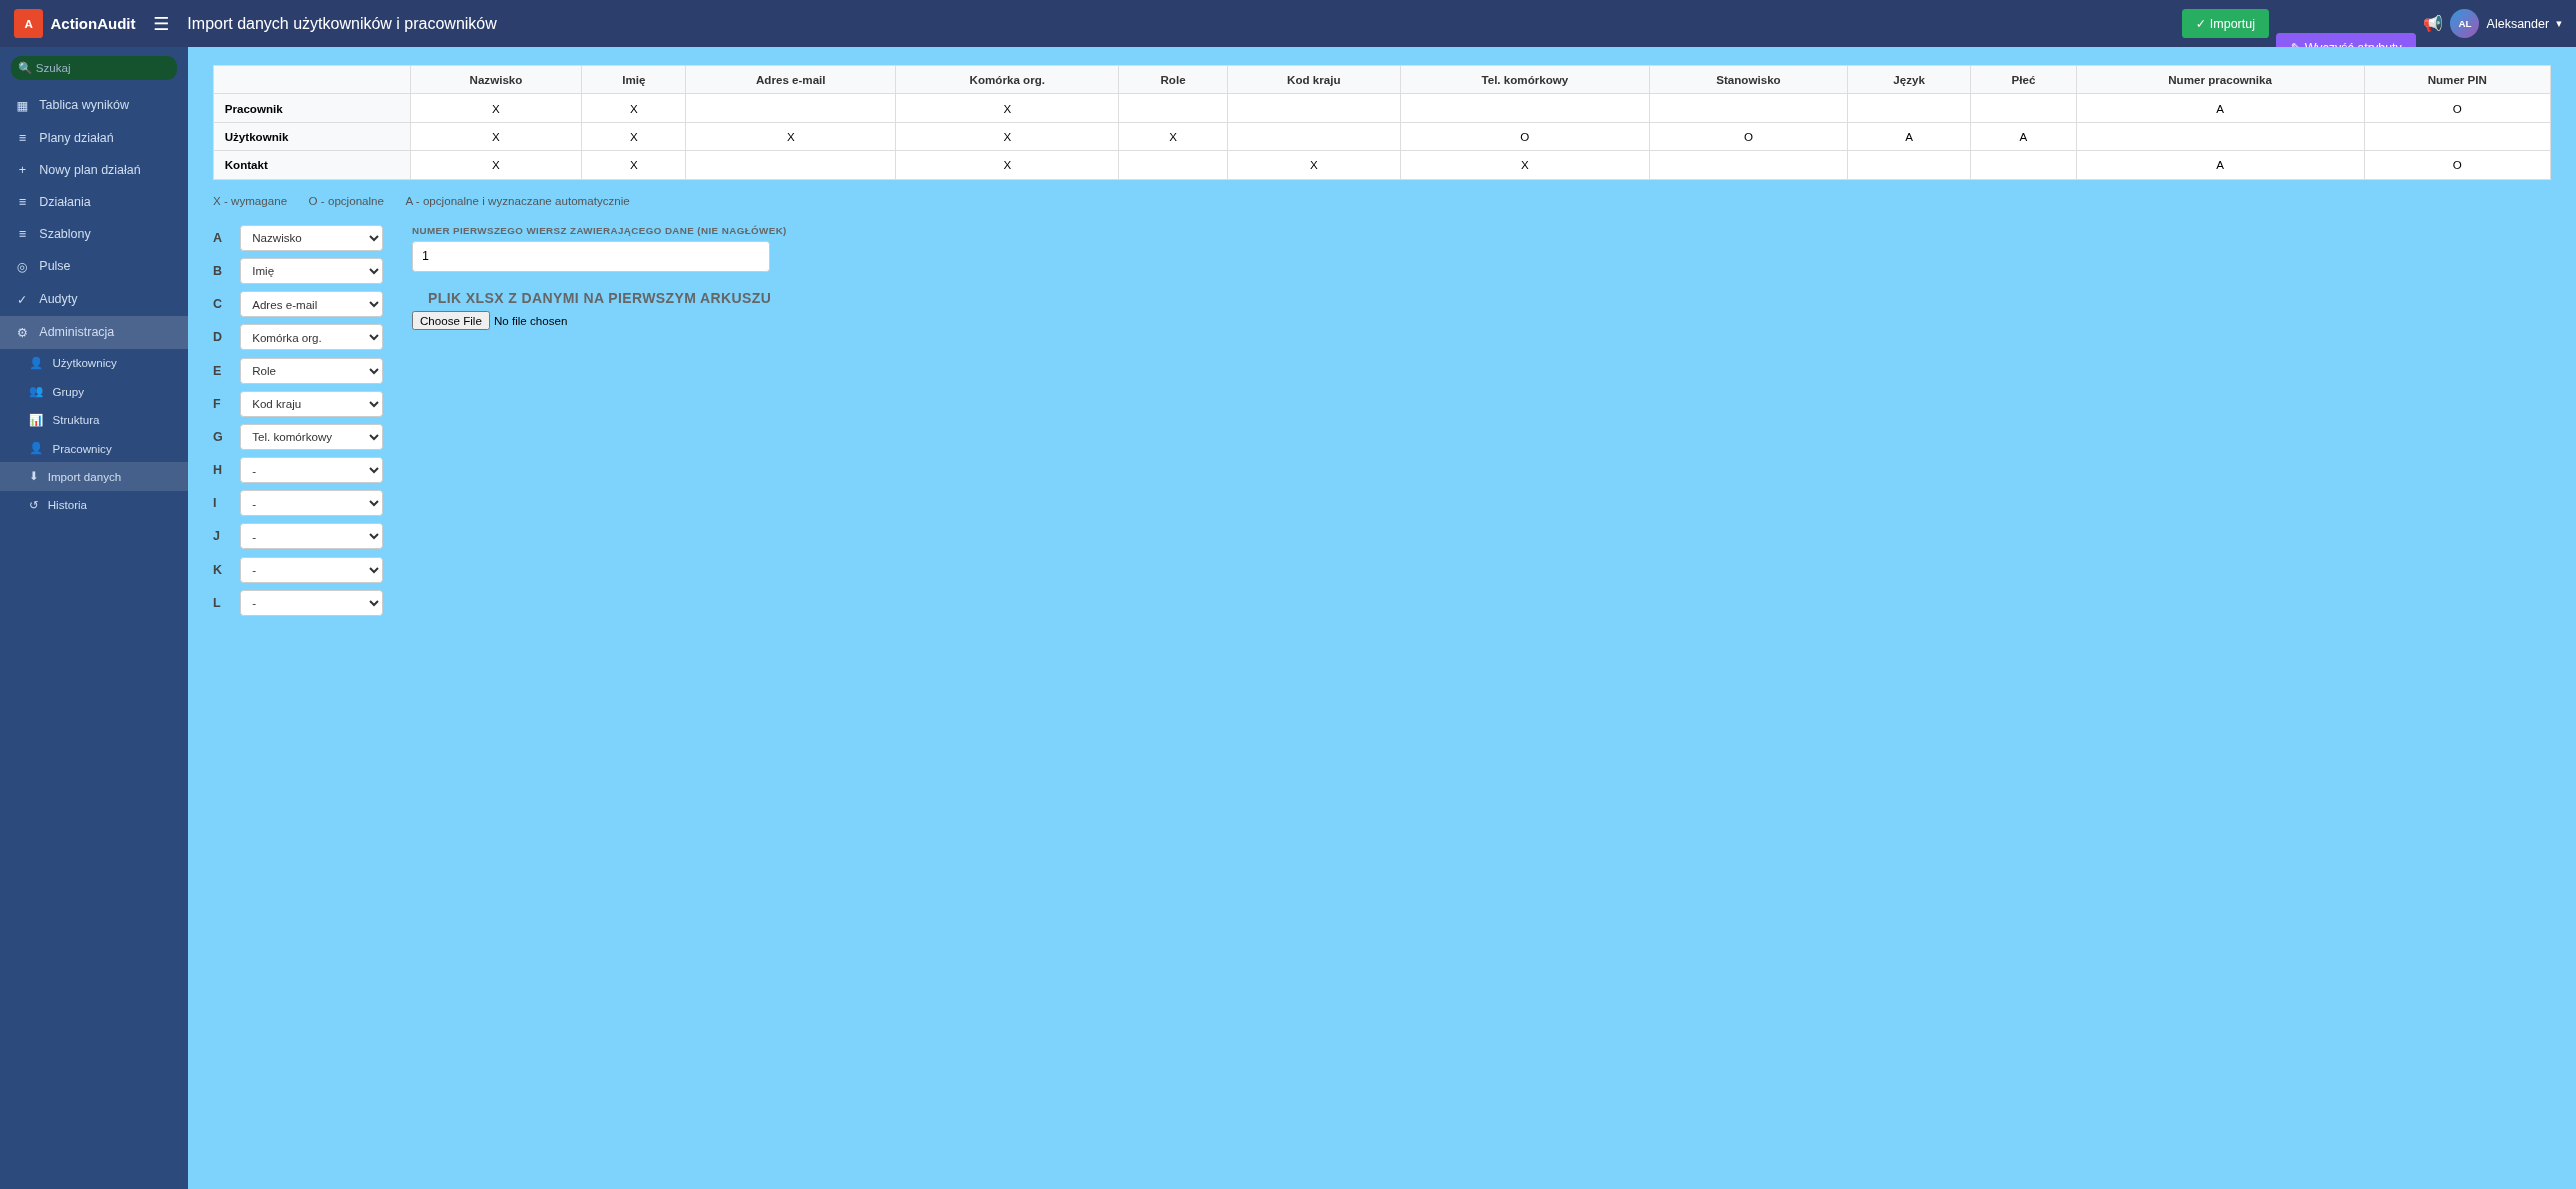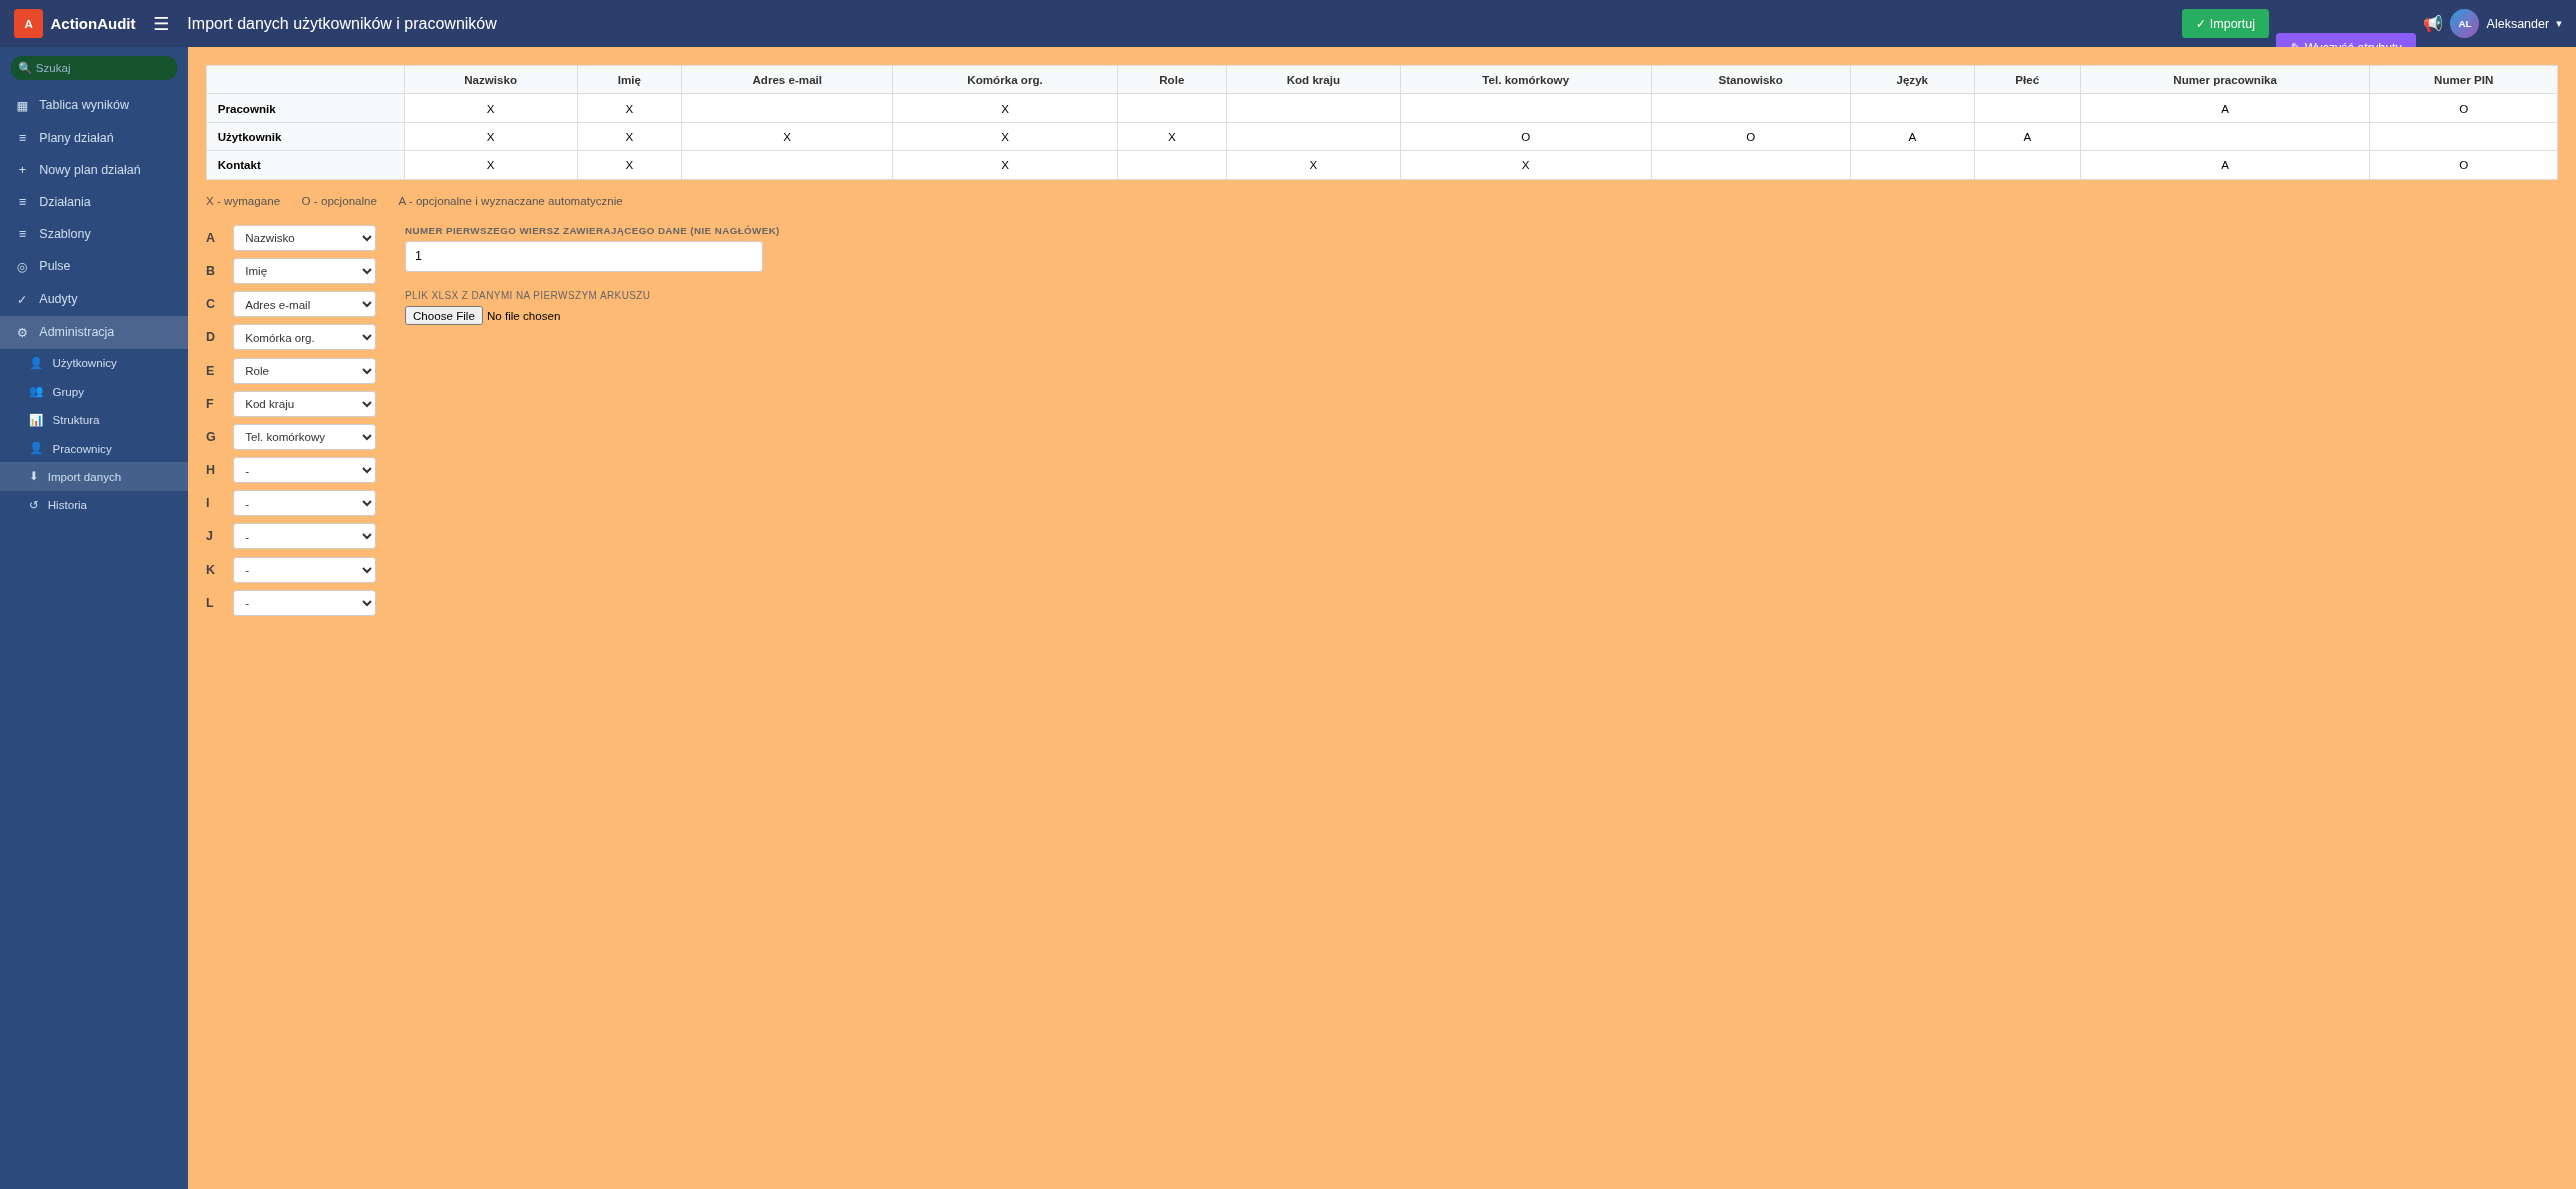--- a/index.html
+++ b/index.html
@@ -161,22 +161,22 @@
       gap: 9px;
       font-size: 11.6px;
       color: #d0dff0;
     }
     .sidebar-sub-item.active { background: rgba(255,255,255,0.12); }
 
     
     .main-content {
       flex: 1;
       overflow-y: auto;
-      padding: 18px 18px;
-      background: #fdba74;
+      padding: 18px 25px;
+      background: #7dd3fc;
     }
 
     
     .info-table {
       width: 100%;
       border-collapse: collapse;
       background: white;
       margin-bottom: 14.3px;
       font-size: 11.6px;
     }
@@ -263,25 +263,26 @@
       border: 0.9px solid #ccc;
       border-radius: 3.6px;
       font-size: 12.5px;
       outline: none;
     }
     .file-input-area {
       display: flex;
       align-items: center;
     }
     .file-label {
-      font-size: 10px;
-      font-weight: 400;
+      font-size: 14px;
+      font-weight: 700;
       color: #666;
       letter-spacing: 0.4px;
       text-transform: uppercase;
+      margin-left: 16px;
     }
 
     
     input[type="file"] {
       font-size: 11.6px;
     }
   </style>
 </head>
 <body>
 

